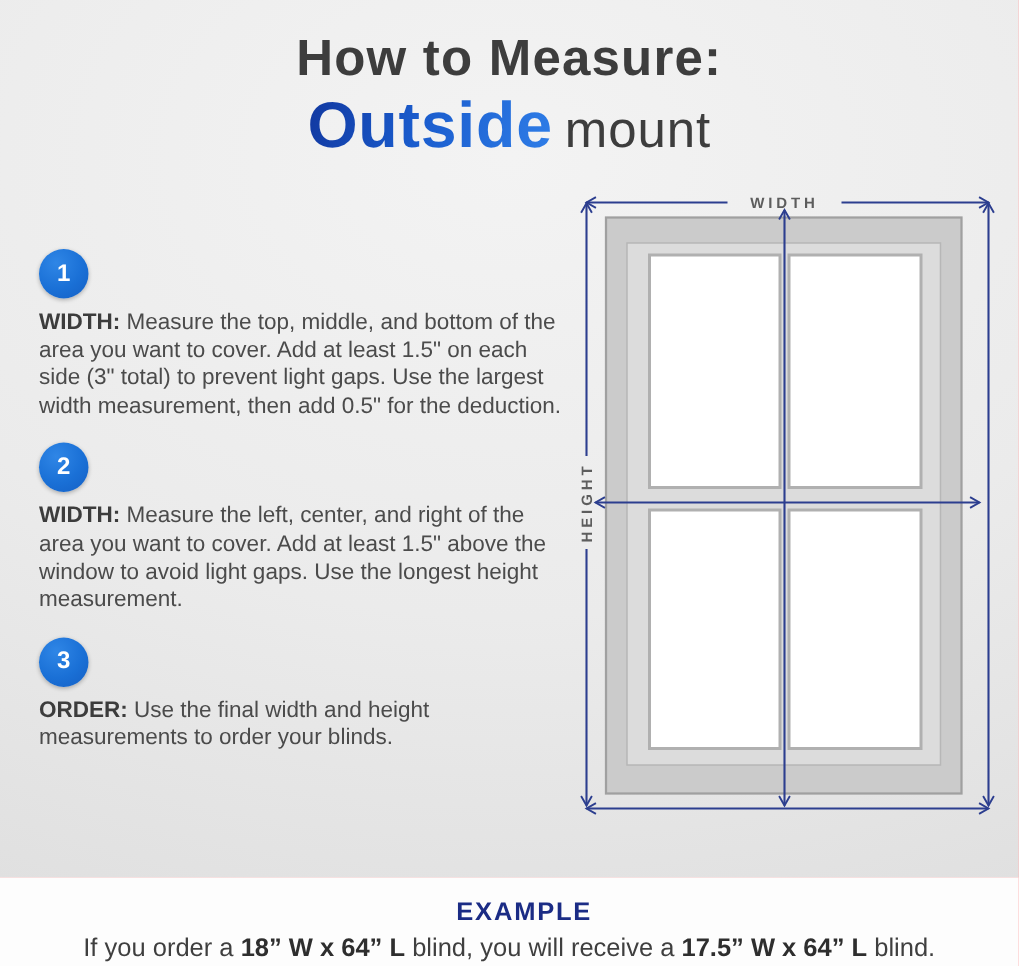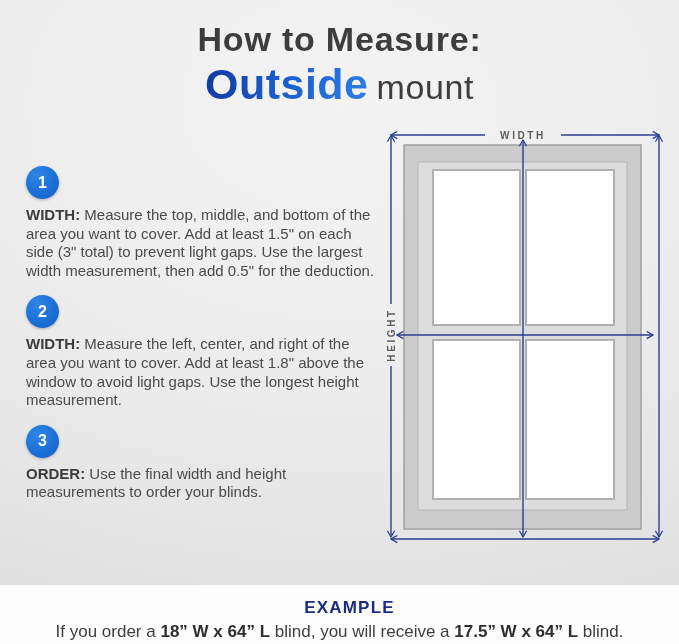--- a/index.html
+++ b/index.html
@@ -73,21 +73,21 @@
       <div class="badge">1</div>
       <p class="step-text">
         <span class="step-label">WIDTH:</span>
         <span>Measure the top, middle, and bottom of the area you want to cover. Add at least 1.5" on each side (3" total) to prevent light gaps. Use the largest width measurement, then add 0.5" for the deduction.</span>
       </p>
     </div>
     <div class="step">
       <div class="badge">2</div>
       <p class="step-text">
         <span class="step-label">WIDTH:</span>
-        <span>Measure the left, center, and right of the area you want to cover. Add at least 1.8" above the window to avoid light gaps. Use the longest height measurement.</span>
+        <span>Measure the left, center, and right of the area you want to cover. Add at least 1.5" above the window to avoid light gaps. Use the longest height measurement.</span>
       </p>
     </div>
     <div class="step">
       <div class="badge">3</div>
       <p class="step-text">
         <span class="step-label">ORDER:</span>
         <span>Use the final width and height measurements to order your blinds.</span>
       </p>
     </div>
   </div>

